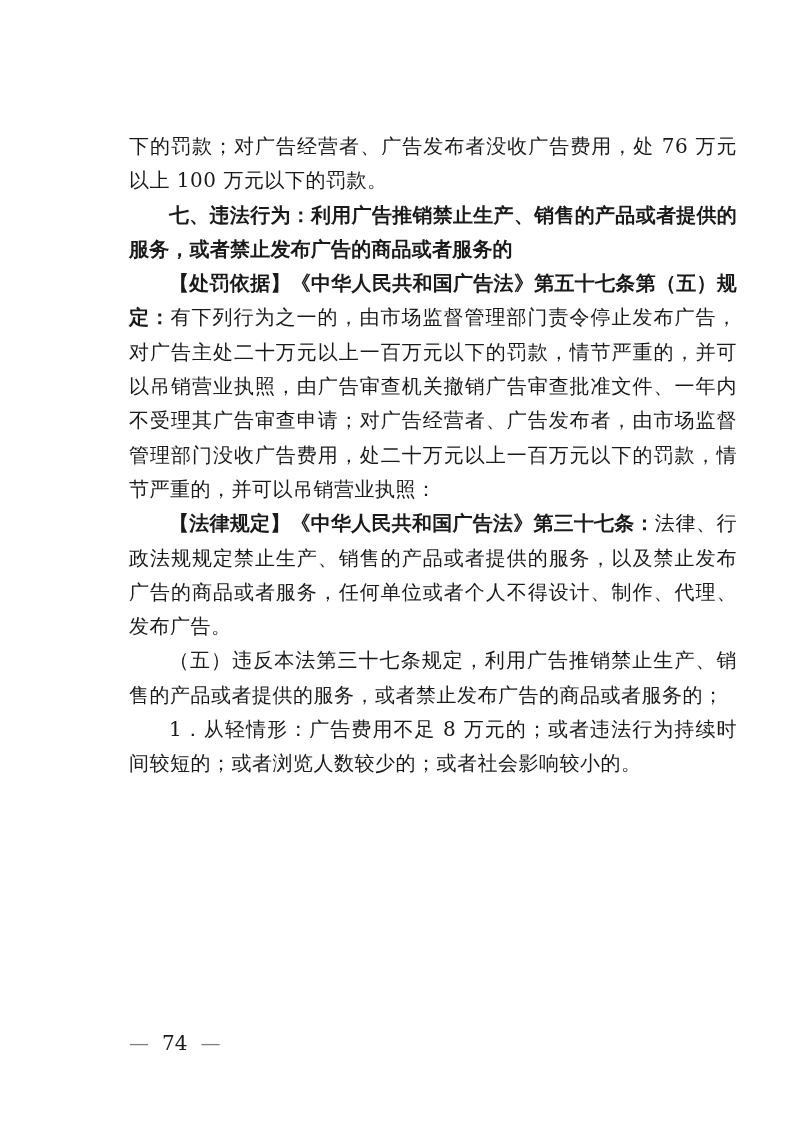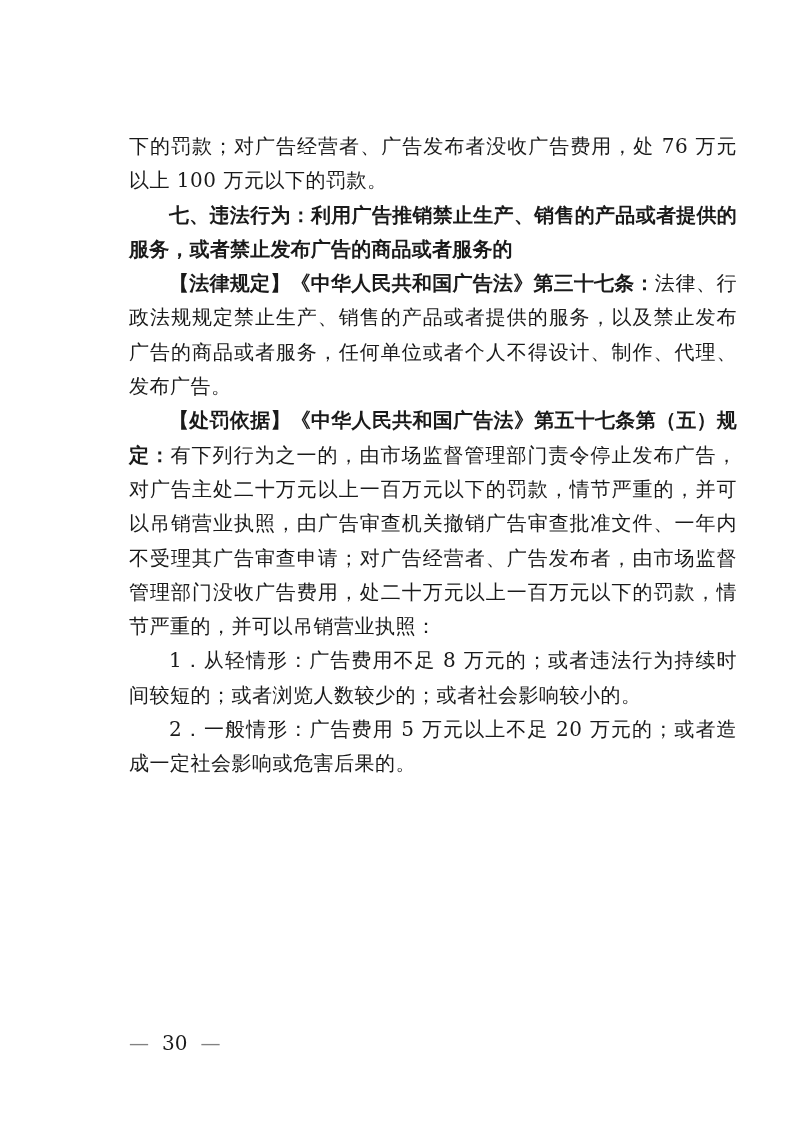--- a/index.html
+++ b/index.html
@@ -61,32 +61,32 @@
 
 <div class="page">
 
   <div class="body-text">
 
     <p><span>下的罚款；对广告经营者、广告发布者没收广告费用，处 76 万元以上 100 万元以下的罚款。</span></p>
 
 
     <p class="indent hei"><span>七、违法行为：利用广告推销禁止生产、销售的产品或者提供的服务，或者禁止发布广告的商品或者服务的</span></p>
 
+    <p class="indent"><span class="hei">【处罚依据】《中华人民共和国广告法》第五十七条第（五）规定：</span><span>有下列行为之一的，由市场监督管理部门责令停止发布广告，对广告主处二十万元以上一百万元以下的罚款，情节严重的，并可以吊销营业执照，由广告审查机关撤销广告审查批准文件、一年内不受理其广告审查申请；对广告经营者、广告发布者，由市场监督管理部门没收广告费用，处二十万元以上一百万元以下的罚款，情节严重的，并可以吊销营业执照：</span></p>
+
     <p class="indent"><span class="hei">【法律规定】《中华人民共和国广告法》第三十七条：</span><span>法律、行政法规规定禁止生产、销售的产品或者提供的服务，以及禁止发布广告的商品或者服务，任何单位或者个人不得设计、制作、代理、发布广告。</span></p>
 
-    <p class="indent"><span class="hei">【处罚依据】《中华人民共和国广告法》第五十七条第（五）规定：</span><span>有下列行为之一的，由市场监督管理部门责令停止发布广告，对广告主处二十万元以上一百万元以下的罚款，情节严重的，并可以吊销营业执照，由广告审查机关撤销广告审查批准文件、一年内不受理其广告审查申请；对广告经营者、广告发布者，由市场监督管理部门没收广告费用，处二十万元以上一百万元以下的罚款，情节严重的，并可以吊销营业执照：</span></p>
-
+    <p class="indent"><span>（五）违反本法第三十七条规定，利用广告推销禁止生产、销售的产品或者提供的服务，或者禁止发布广告的商品或者服务的；</span></p>
 
 
     <p class="indent"><span>1．从轻情形：广告费用不足 8 万元的；或者违法行为持续时间较短的；或者浏览人数较少的；或者社会影响较小的。</span></p>
 
 
-    <p class="indent"><span>2．一般情形：广告费用 5 万元以上不足 20 万元的；或者造成一定社会影响或危害后果的。</span></p>
 
   </div>
 
   <div class="footer">
     <span class="dash">—</span>
-    <span class="page-num">30</span>
+    <span class="page-num">74</span>
     <span class="dash">—</span>
   </div>
 
 </div>
 
 </body></html>

